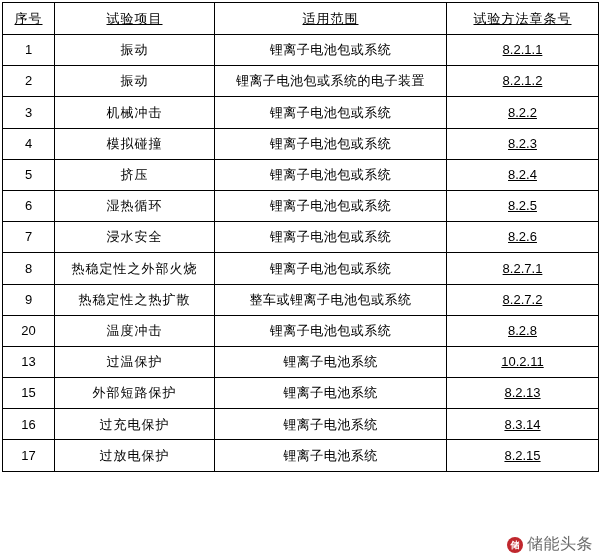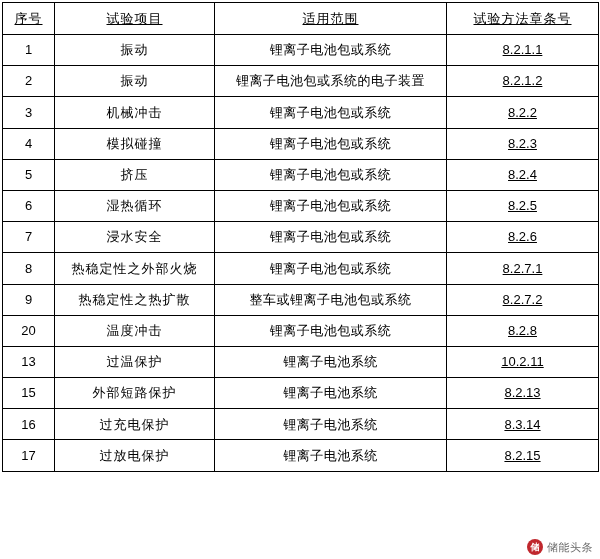--- a/index.html
+++ b/index.html
@@ -79,21 +79,21 @@
     height: 16px;
     border-radius: 50%;
     background: #c0272d;
     color: #ffffff;
     font-size: 9px;
     line-height: 16px;
     text-align: center;
     font-weight: bold;
   }
   .watermark .wm-text {
-    font-size: 11px;
+    font-size: 16px;
     color: #6b6b6b;
     letter-spacing: 0.5px;
   }
 </style>
 </head>
 <body>
 
 <div id="sheet">
 
   <table class="spec-table">

